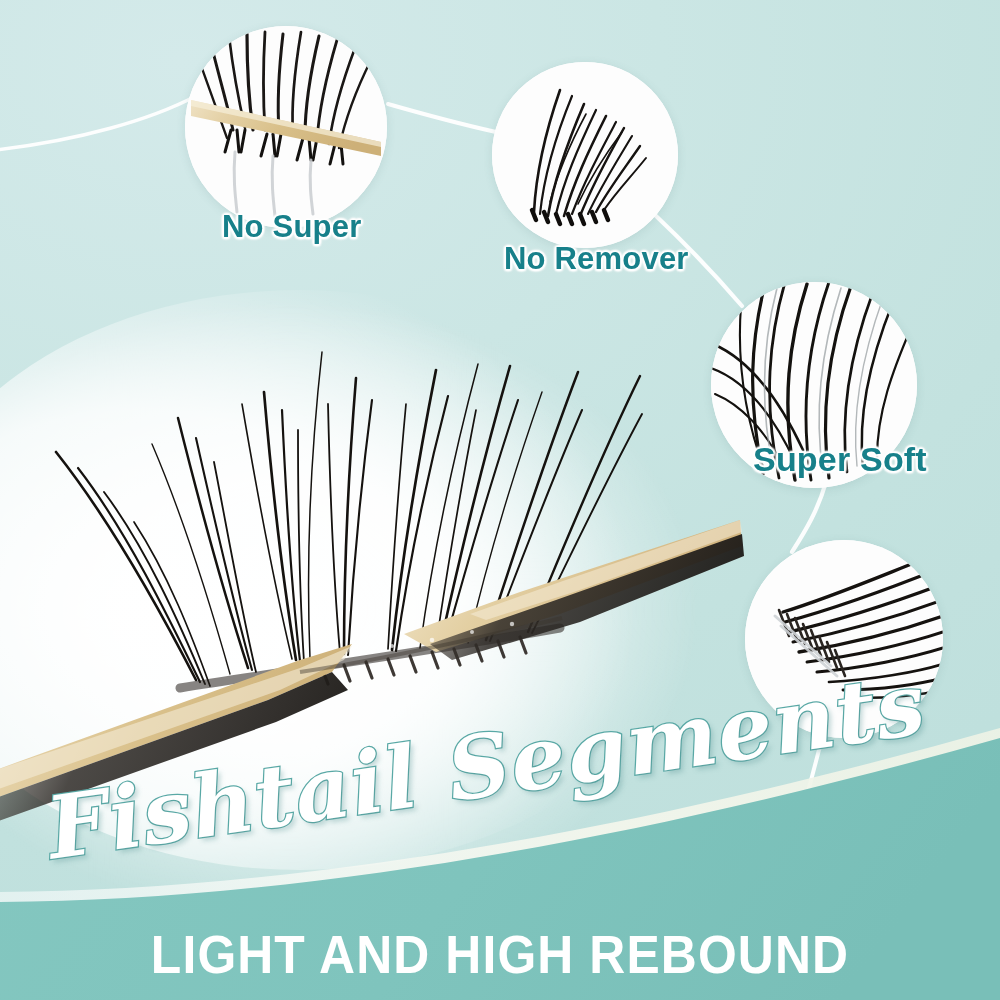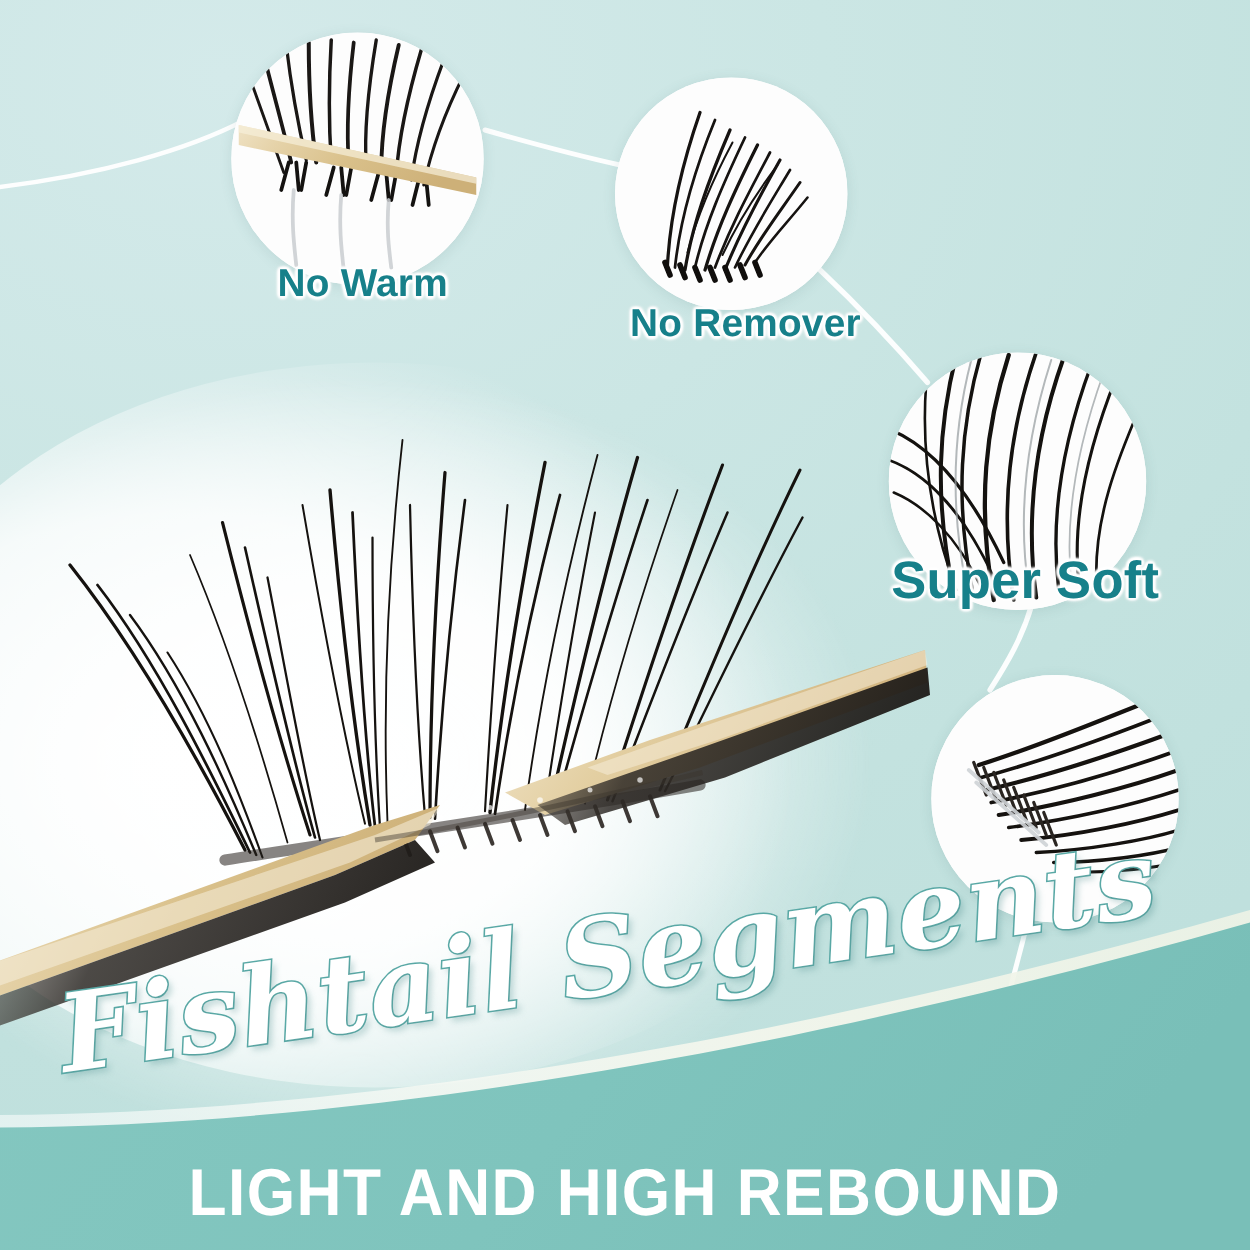--- a/index.html
+++ b/index.html
@@ -256,21 +256,21 @@
         <path d="M88 130 C 86 154 88 172 90 190"></path>
         <path d="M126 134 C 124 156 126 172 128 188"></path>
       </g>
 
       <g>
         <path d="M6 74 L 196 116 L 196 130 L 6 90 Z" fill="url(#twGold)"></path>
         <path d="M6 74 L 196 116 L 196 121 L 6 80 Z" fill="#f7efda" opacity="0.7"></path>
       </g>
     </svg>
   </div>
-  <div class="feature-label" style="left:222px;top:209px;font-size:31px;">No Warm</div>
+  <div class="feature-label" style="left:222px;top:209px;font-size:31px;">No Super</div>
 
   <div class="circle" style="left:492px;top:62px;width:186px;height:186px;">
     <svg class="photo" viewBox="0 0 186 186">
       <rect width="186" height="186" fill="#fdfdfd"></rect>
       <g stroke="#161311" fill="none" stroke-linecap="round">
         <path d="M42 150 C 44 112 52 74 68 28" stroke-width="2.6"></path>
         <path d="M48 152 C 52 114 62 78 80 34" stroke-width="2.2"></path>
         <path d="M56 154 C 62 118 74 84 92 42" stroke-width="2.6"></path>
         <path d="M64 152 C 72 118 86 86 104 48" stroke-width="2.2"></path>
         <path d="M72 154 C 82 120 96 90 114 54" stroke-width="2.6"></path>
@@ -313,21 +313,21 @@
         <path d="M30 24 C 26 76 32 130 54 190" stroke-width="2.1"></path>
         <path d="M200 46 C 182 88 166 130 166 176" stroke-width="2.2"></path>
       </g>
       <g stroke="#9aa0a3" fill="none" stroke-linecap="round" opacity="0.75">
         <path d="M66 6 C 52 60 48 118 62 186" stroke-width="1.6"></path>
         <path d="M130 6 C 112 62 102 124 112 190" stroke-width="1.6"></path>
         <path d="M172 16 C 154 66 140 126 146 184" stroke-width="1.4"></path>
       </g>
     </svg>
   </div>
-  <div class="feature-label" style="left:713px;top:440px;font-size:42px;">Super Soft</div>
+  <div class="feature-label" style="left:753px;top:440px;font-size:34px;">Super Soft</div>
 
   <div class="circle" style="left:745px;top:540px;width:198px;height:198px;">
     <svg class="photo" viewBox="0 0 198 198">
       <rect width="198" height="198" fill="#fdfdfd"></rect>
       <g stroke="#15120f" fill="none" stroke-linecap="round">
         <path d="M38 72 C 90 56 140 34 192 14" stroke-width="3.4"></path>
         <path d="M40 82 C 92 68 146 48 196 28" stroke-width="3"></path>
         <path d="M44 92 C 96 80 150 62 198 44" stroke-width="3.4"></path>
         <path d="M48 102 C 100 92 154 76 198 60" stroke-width="3"></path>
         <path d="M54 112 C 104 104 158 90 198 76" stroke-width="3.3"></path>

